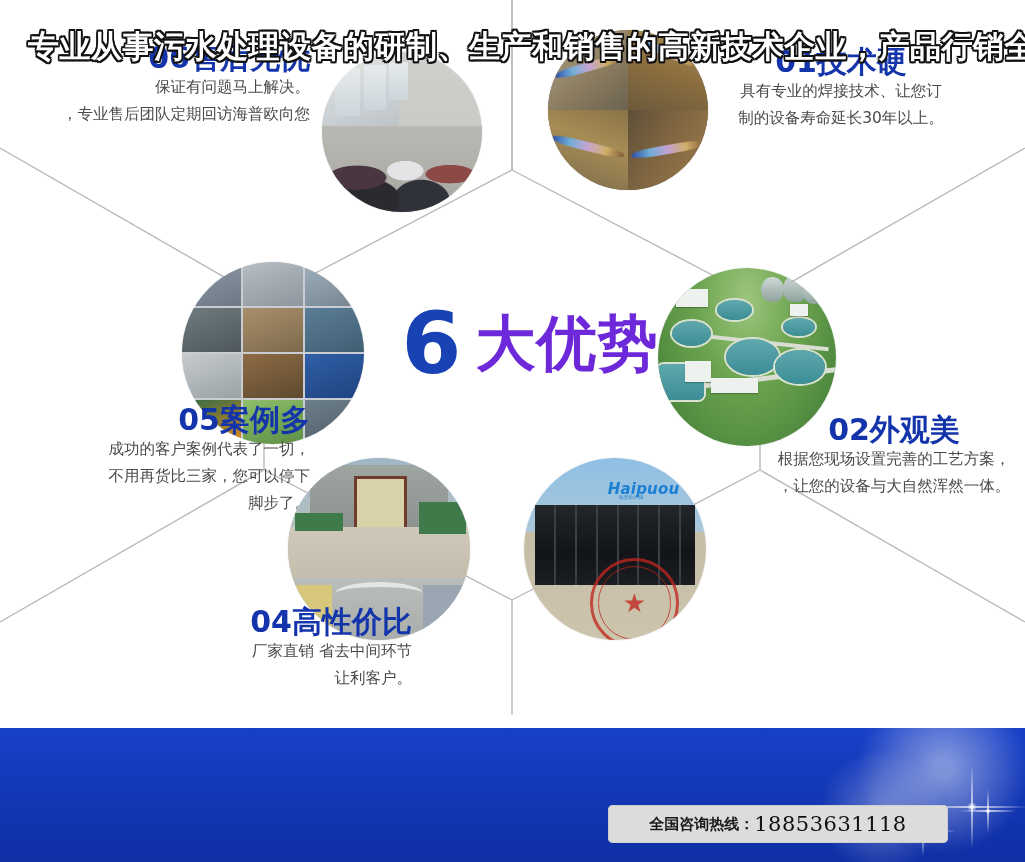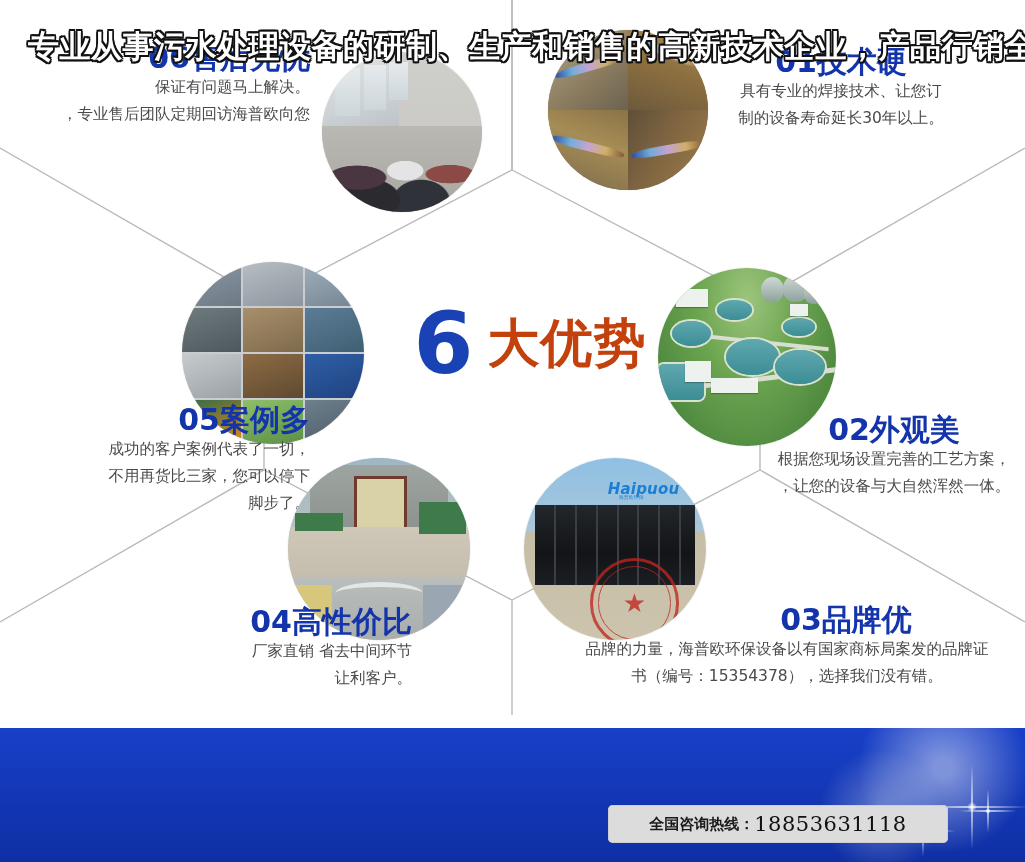--- a/index.html
+++ b/index.html
@@ -20,21 +20,21 @@
     position:absolute;left:380px;top:288px;width:300px;height:110px;
     display:flex;align-items:center;justify-content:center;
     white-space:nowrap;
   }
   .center-num{
     font-size:86px;font-weight:bold;color:#1942b4;line-height:1;
     font-family:"DejaVu Sans","Liberation Sans",sans-serif;
     letter-spacing:-2px;
   }
   .center-txt{
-    font-size:52px;font-weight:bold;color:#c2410c;line-height:1;
+    font-size:60px;font-weight:bold;color:#6d28d9;line-height:1;
     margin-left:16px;letter-spacing:1px;
   }
 
   
   .feat{position:absolute;}
   .feat .head{
     font-size:30px;font-weight:bold;color:#1334ab;line-height:1.05;
     white-space:nowrap;letter-spacing:0px;
   }
   .feat .body{
@@ -320,27 +320,20 @@
           <b style="left:90%"></b>
       </div>
       <div class="brandlogo">Haipuou</div>
       <div class="brandsub">海普欧环保</div>
       <div class="seal">
         <div class="ring"></div>
         <div class="star">★</div>
       </div>
     </div>
   </div>
-  <div class="feat right" style="left:552px;top:604px;width:470px;">
-    <div class="head" style="margin-left:118px;">03品牌优</div>
-    <div class="body">
-      <div>品牌的力量，海普欧环保设备以有国家商标局案发的品牌证</div>
-      <div>书（编号：15354378），选择我们没有错。</div>
-    </div>
-  </div>
 
   <div class="banner">
     <div class="spark" style="left:912px;top:34px;width:120px;height:90px;">
         <div class="d"></div>
       </div>
     <div class="spark" style="left:958px;top:60px;width:60px;height:46px;">
         <div class="d" style="width:6px;height:6px;"></div>
       </div>
     <div class="spark" style="left:888px;top:76px;width:70px;height:54px;">
         <div class="d" style="width:7px;height:7px;"></div>

